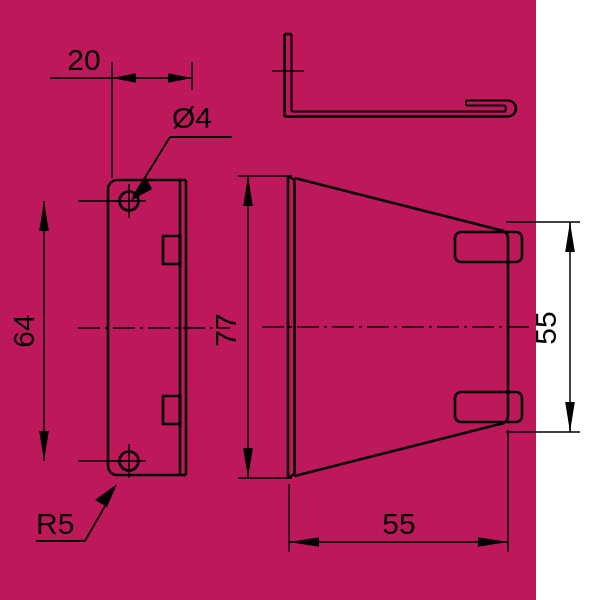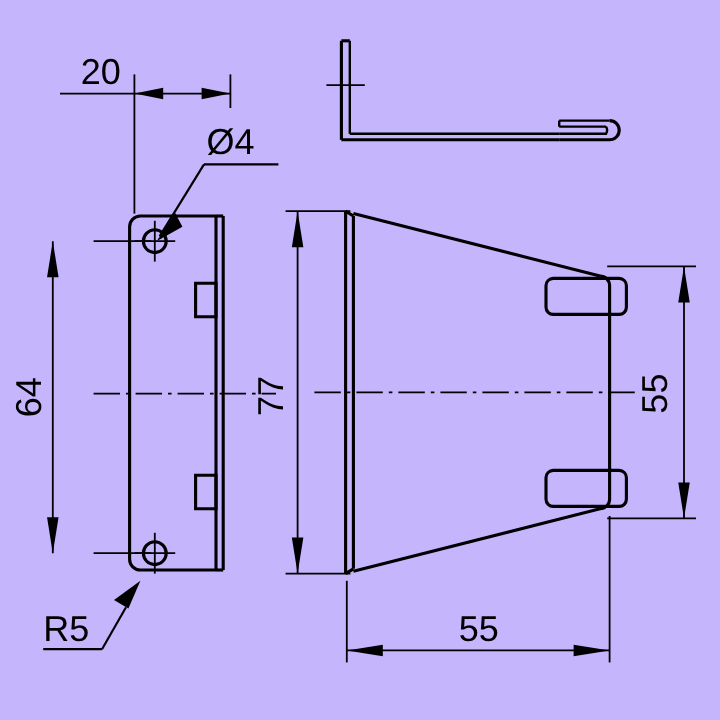--- a/index.html
+++ b/index.html
@@ -8,23 +8,23 @@
     background: #ffffff;
   }
   body {
     width: 600px;
     height: 600px;
     font-family: "Liberation Sans", sans-serif;
     overflow: hidden;
   }
   #drawing-root {
     position: relative;
-    width: 600px;
+    width: 536px;
     height: 600px;
-    background: #c4b5fd;
+    background: #be185d;
   }
   svg#tech-drawing {
     display: block;
     width: 600px;
     height: 600px;
   }
   .outline {
     fill: none;
     stroke: #000000;
     stroke-width: 2.6;

